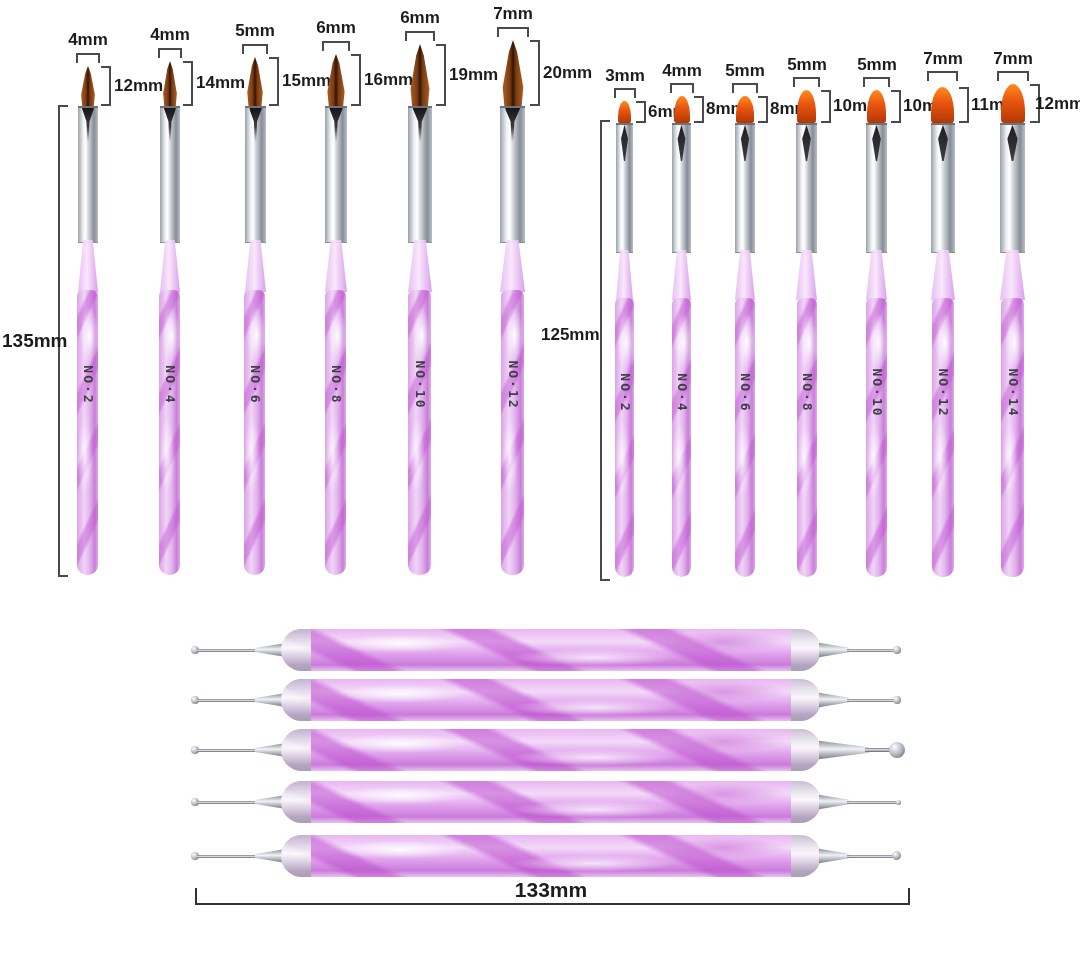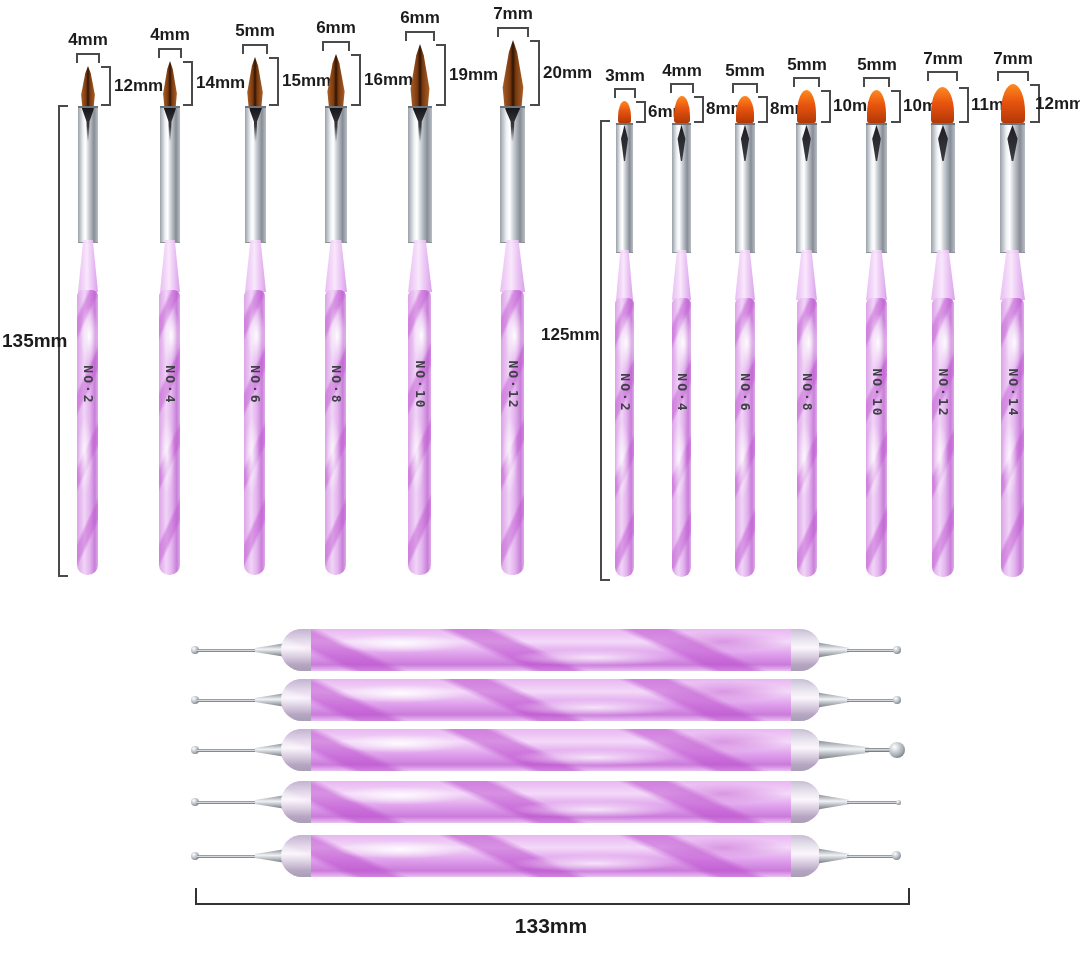--- a/index.html
+++ b/index.html
@@ -323,15 +323,15 @@
     <div class="dbar" style="top:835px;">
         <div class="cap capl"></div>
         <div class="cap capr"></div>
       </div>
     <div class="cone coner" style="left:819px;top:848px;width:30px;height:16px;"></div>
     <div class="needle" style="left:847px;top:855px;width:48px;"></div>
     <div class="ball" style="left:892px;top:851px;width:9px;height:9px;"></div>
   </div>
 
   <div class="bb abs" style="left:195px;top:888px;width:711px;"></div>
-  <div class="dimlabel" style="left:471px;top:916px;width:160px;font-size:21px;">133mm</div>
+  <div class="dimlabel" style="left:471px;top:880px;width:160px;font-size:21px;">133mm</div>
 
 </div>
 
 </body></html>

